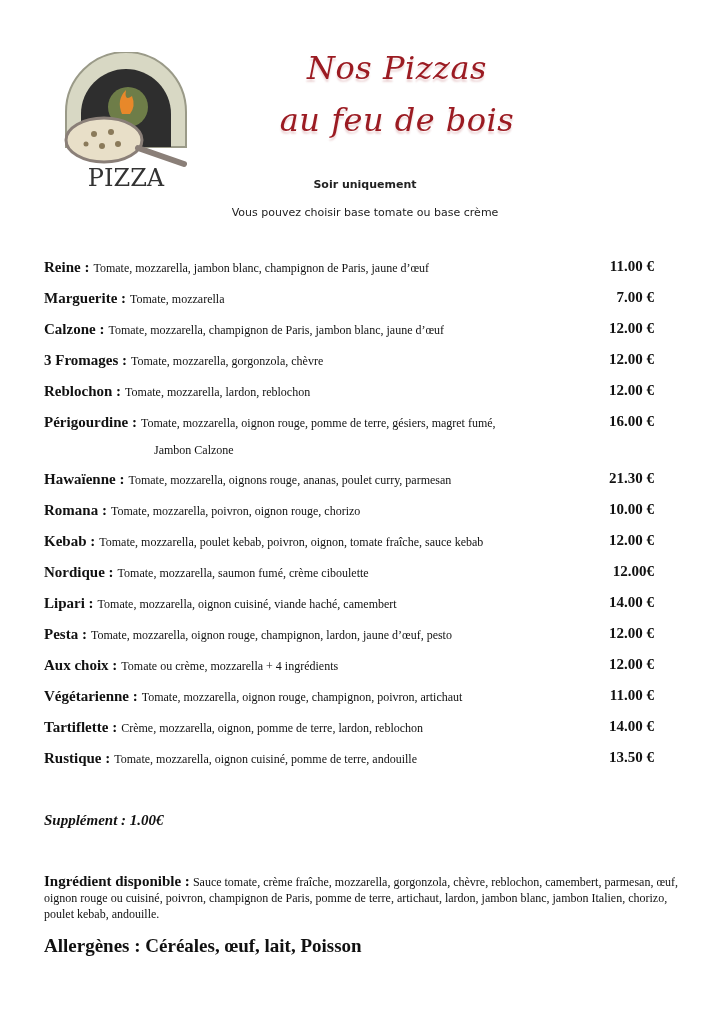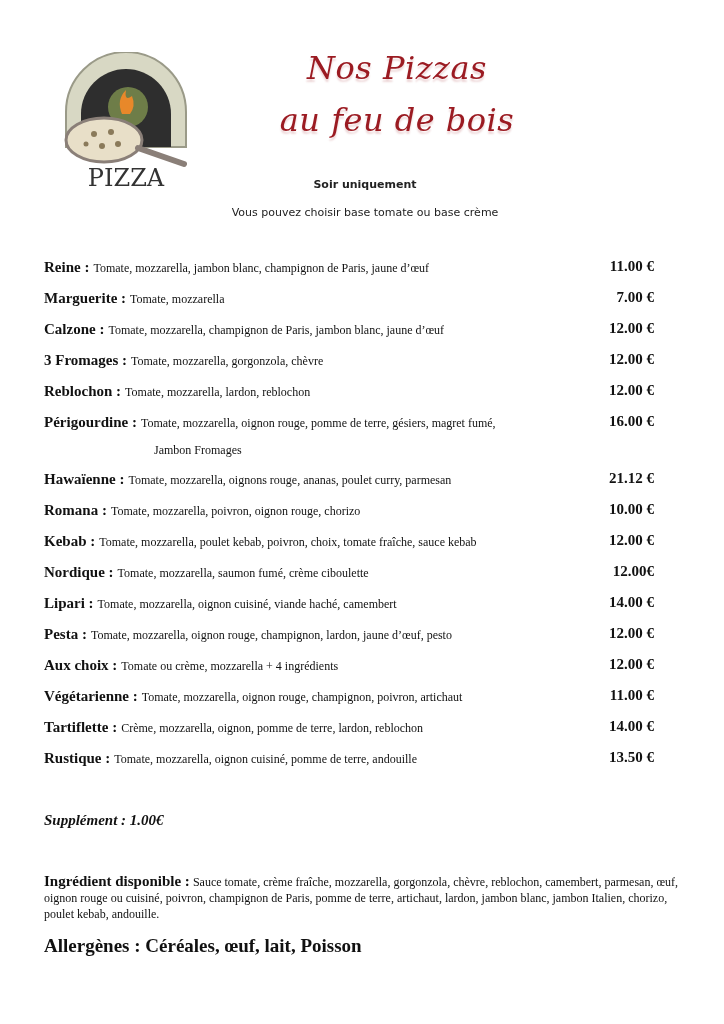--- a/index.html
+++ b/index.html
@@ -48,24 +48,24 @@
 
 <div class="subtitle sub1">Soir uniquement</div>
 <div class="subtitle sub2">Vous pouvez choisir base tomate ou base crème</div>
 
 <div class="menu">
   <div class="row"><span class="name">Reine :</span> <span class="desc">Tomate, mozzarella, jambon blanc, champignon de Paris, jaune d’œuf</span><span class="price">11.00 €</span></div>
   <div class="row"><span class="name">Marguerite :</span> <span class="desc">Tomate, mozzarella</span><span class="price">7.00 €</span></div>
   <div class="row"><span class="name">Calzone :</span> <span class="desc">Tomate, mozzarella, champignon de Paris, jambon blanc, jaune d’œuf</span><span class="price">12.00 €</span></div>
   <div class="row"><span class="name">3 Fromages :</span> <span class="desc">Tomate, mozzarella, gorgonzola, chèvre</span><span class="price">12.00 €</span></div>
   <div class="row"><span class="name">Reblochon :</span> <span class="desc">Tomate, mozzarella, lardon, reblochon</span><span class="price">12.00 €</span></div>
-  <div class="row tall"><span class="name">Périgourdine :</span> <span class="desc">Tomate, mozzarella, oignon rouge, pomme de terre, gésiers, magret fumé,</span><span class="desc2">Jambon Fromages</span><span class="price">16.00 €</span></div>
-  <div class="row"><span class="name">Hawaïenne :</span> <span class="desc">Tomate, mozzarella, oignons rouge, ananas, poulet curry, parmesan</span><span class="price">21.12 €</span></div>
+  <div class="row tall"><span class="name">Périgourdine :</span> <span class="desc">Tomate, mozzarella, oignon rouge, pomme de terre, gésiers, magret fumé,</span><span class="desc2">Jambon Calzone</span><span class="price">16.00 €</span></div>
+  <div class="row"><span class="name">Hawaïenne :</span> <span class="desc">Tomate, mozzarella, oignons rouge, ananas, poulet curry, parmesan</span><span class="price">21.30 €</span></div>
   <div class="row"><span class="name">Romana :</span> <span class="desc">Tomate, mozzarella, poivron, oignon rouge, chorizo</span><span class="price">10.00 €</span></div>
-  <div class="row"><span class="name">Kebab :</span> <span class="desc">Tomate, mozzarella, poulet kebab, poivron, choix, tomate fraîche, sauce kebab</span><span class="price">12.00 €</span></div>
+  <div class="row"><span class="name">Kebab :</span> <span class="desc">Tomate, mozzarella, poulet kebab, poivron, oignon, tomate fraîche, sauce kebab</span><span class="price">12.00 €</span></div>
   <div class="row"><span class="name">Nordique :</span> <span class="desc">Tomate, mozzarella, saumon fumé, crème ciboulette</span><span class="price">12.00€</span></div>
   <div class="row"><span class="name">Lipari :</span> <span class="desc">Tomate, mozzarella, oignon cuisiné,  viande haché, camembert</span><span class="price">14.00 €</span></div>
   <div class="row"><span class="name">Pesta :</span> <span class="desc">Tomate, mozzarella, oignon rouge, champignon, lardon, jaune d’œuf, pesto</span><span class="price">12.00 €</span></div>
   <div class="row"><span class="name">Aux choix :</span> <span class="desc">Tomate ou crème, mozzarella + 4 ingrédients</span><span class="price">12.00 €</span></div>
   <div class="row"><span class="name">Végétarienne :</span> <span class="desc">Tomate, mozzarella, oignon rouge, champignon, poivron, artichaut</span><span class="price">11.00 €</span></div>
   <div class="row"><span class="name">Tartiflette :</span> <span class="desc">Crème, mozzarella, oignon, pomme de terre, lardon, reblochon</span><span class="price">14.00 €</span></div>
   <div class="row"><span class="name">Rustique :</span> <span class="desc">Tomate, mozzarella, oignon cuisiné, pomme de terre, andouille</span><span class="price">13.50 €</span></div>
 </div>
 
 <div class="supp">Supplément : 1.00€</div>

